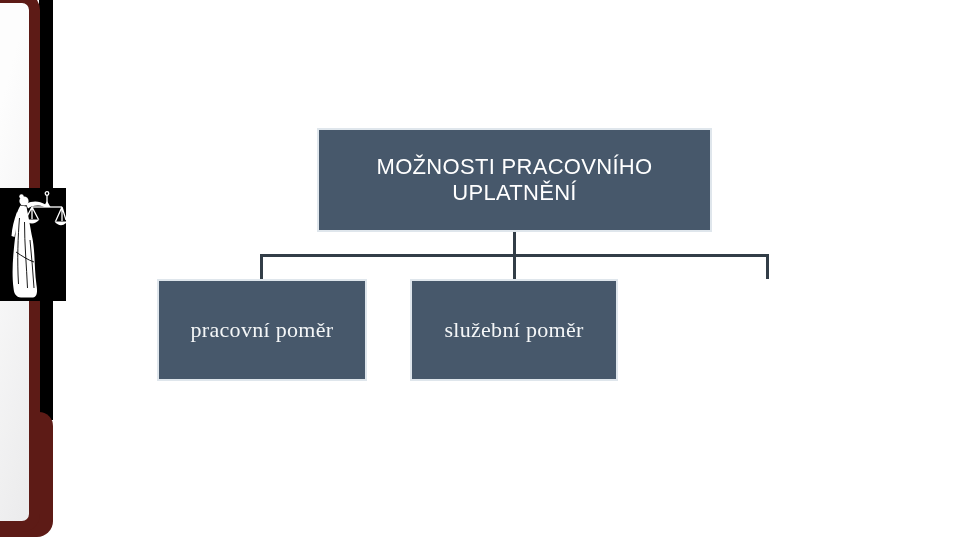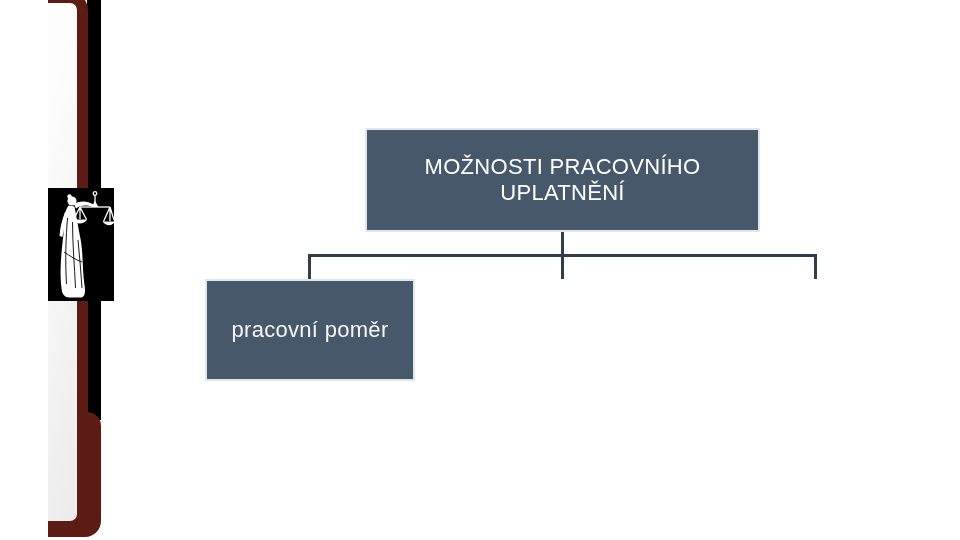--- a/index.html
+++ b/index.html
@@ -11,21 +11,21 @@
     --spine-maroon:#5d1b16;
     --shadow-black:#000000;
     --page-fill:#f4f4f4;
   }
   *{margin:0;padding:0;box-sizing:border-box;}
   html,body{width:960px;height:540px;overflow:hidden;}
   body{font-family:"Liberation Sans","DejaVu Sans",sans-serif;}
 
   .slide{
     position:relative;width:792px;height:540px;
-    background:var(--slide-background);overflow:hidden;margin-left:48px;
+    background:var(--slide-background);overflow:hidden;
   }
 
   
   .shadow-strip{
     position:absolute;left:39px;top:0;width:14px;height:420px;
     background:var(--shadow-black);z-index:1;
   }
   .lower-spine{
     position:absolute;left:-30px;top:412px;width:83px;height:125px;
     background:var(--spine-maroon);
@@ -56,21 +56,21 @@
     color:var(--node-text);
     display:flex;align-items:center;justify-content:center;
     text-align:center;
     font-size:22px;
     letter-spacing:0.3px;
   }
   .node.root{
     left:317px;top:128px;width:395px;height:104px;
     color:#ffffff;
   }
-  .node.child{top:279px;height:102px;}
+  .node.child{top:279px;height:102px;font-family:Liberation Serif, serif;}
   .node.child-1{left:157px;width:210px;}
   .node.child-2{left:410px;width:208px;}
   .node.child-3{left:662px;width:208px;}
 </style>
 </head>
 <body>
 
 <div class="slide">
 
   <div class="shadow-strip"></div>
@@ -114,15 +114,18 @@
     <div class="connector v" style="left:513px;top:254px;height:25px"></div>
     <div class="connector v" style="left:766px;top:254px;height:25px"></div>
 
     <div class="node root">
       <span>MOŽNOSTI PRACOVNÍHO UPLATNĚNÍ</span>
     </div>
 
     <div class="node child child-1">
       <span>pracovní poměr</span>
     </div>
+    <div class="node child child-2">
+      <span>služební poměr</span>
+    </div>
 
   </div>
 </div>
 
 </body></html>

